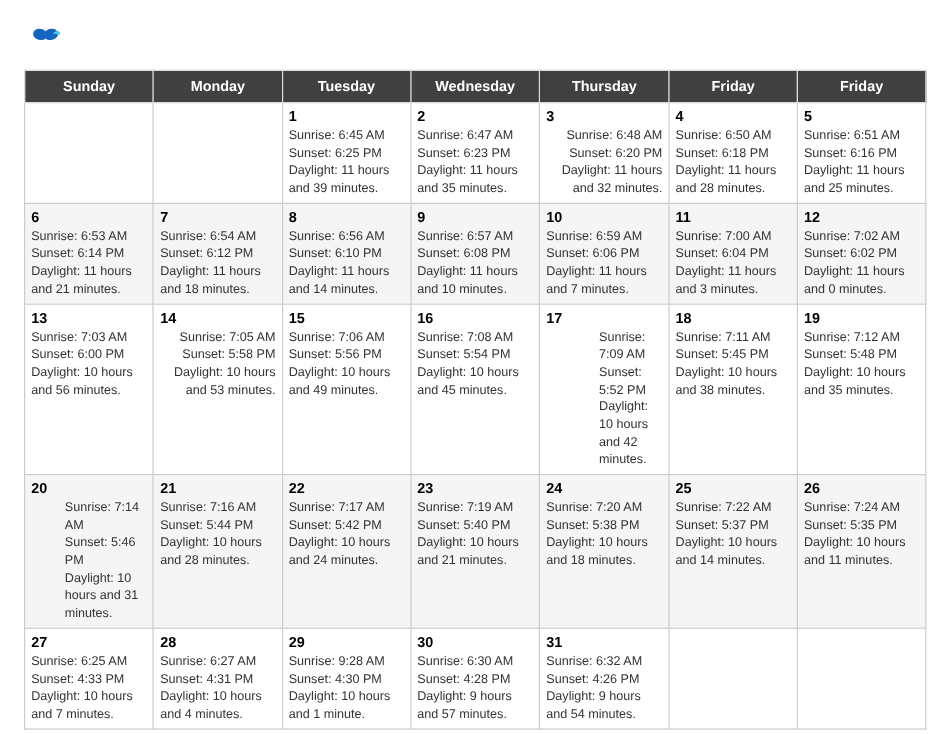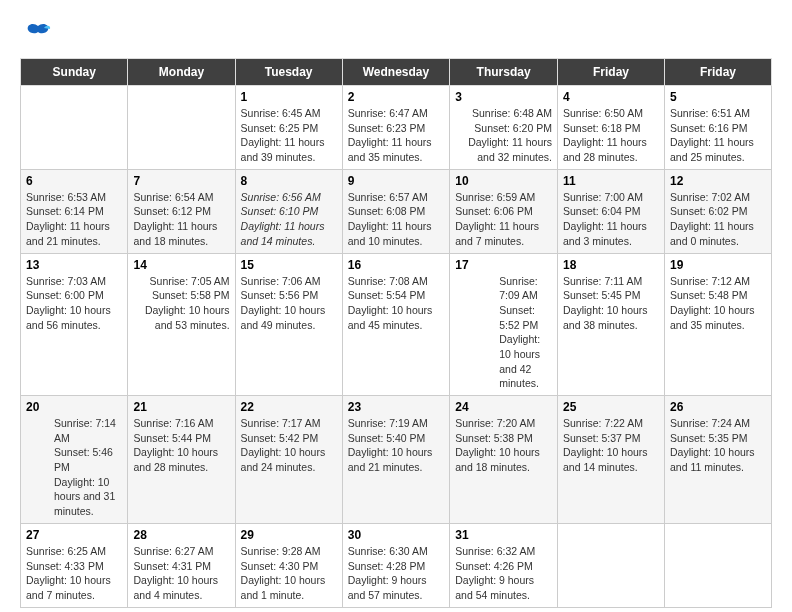--- a/index.html
+++ b/index.html
@@ -149,21 +149,21 @@
 Daylight: 11 hours and 21 minutes.</div>
         </td>
         <td>
           <div class="day-number">7</div>
           <div class="day-detail" style="white-space: pre-line;">Sunrise: 6:54 AM
 Sunset: 6:12 PM
 Daylight: 11 hours and 18 minutes.</div>
         </td>
         <td>
           <div class="day-number">8</div>
-          <div class="day-detail" style="white-space: pre-line; font-style: italic;">Sunrise: 6:56 AM
+          <div class="day-detail" style="white-space: pre-line;">Sunrise: 6:56 AM
 Sunset: 6:10 PM
 Daylight: 11 hours and 14 minutes.</div>
         </td>
         <td>
           <div class="day-number">9</div>
           <div class="day-detail" style="white-space: pre-line;">Sunrise: 6:57 AM
 Sunset: 6:08 PM
 Daylight: 11 hours and 10 minutes.</div>
         </td>
         <td>

